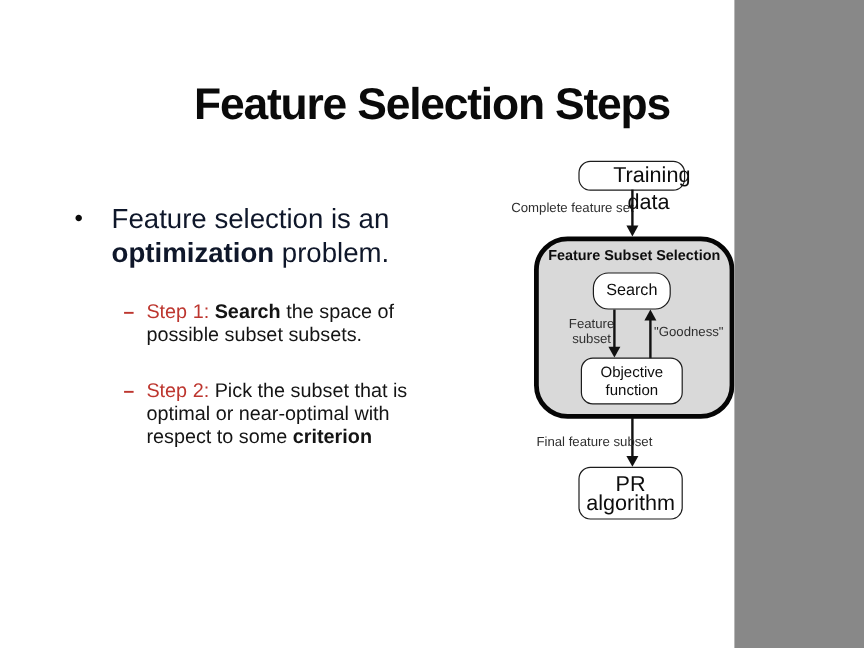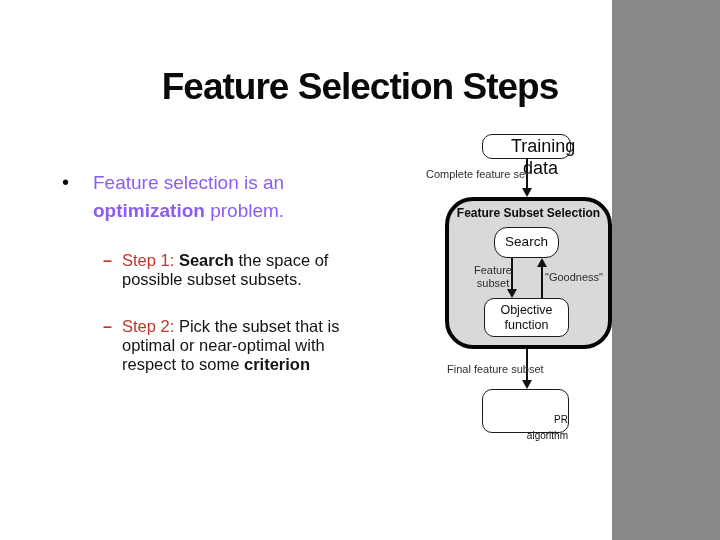--- a/index.html
+++ b/index.html
@@ -13,21 +13,21 @@
     position:relative;width:612px;height:540px;background:#ffffff;
     font-family:"Liberation Sans","DejaVu Sans",sans-serif;overflow:hidden;
   }
   
   .title{
     position:absolute;left:0;top:66px;width:720px;text-align:center;
     font-size:37px;font-weight:bold;letter-spacing:-1px;color:#0a0a0a;
   }
   .bullet-item{position:absolute;left:62px;top:169px;display:flex;}
   .bullet-marker{font-size:20px;line-height:27px;width:31px;color:#0a0a0a;}
-  .bullet-text{font-size:19px;line-height:27.5px;color:#8b5cf6;width:280px;}
+  .bullet-text{font-size:23px;line-height:27.5px;color:#0f172a;width:280px;}
   .step-item{position:absolute;display:flex;}
   .step-1{left:103px;top:251px;}
   .step-2{left:103px;top:317px;}
   .step-dash{font-size:16px;line-height:19px;width:19px;color:var(--accent-red);font-weight:bold;}
   .step-text{font-size:16.5px;line-height:19px;color:#141414;width:250px;}
   .red{color:var(--accent-red);margin-top:24px;}
   b{font-weight:bold;}
   .node{
     position:absolute;background:#ffffff;border:1.4px solid #1c1c1c;
     text-align:center;color:#0d0d0d;box-sizing:border-box;
@@ -38,21 +38,21 @@
     left:445px;top:197px;width:167px;height:152px;background:var(--container-fill);
     border:4px solid #050505;border-radius:28px;position:absolute;box-sizing:border-box;
   }
   .container-title{left:445px;top:206px;width:167px;text-align:center;
     font-size:12px;font-weight:bold;color:#0d0d0d;}
   .search-box{left:494px;top:227px;width:65px;height:31px;border-radius:13px;
     font-size:13.5px;line-height:28px;}
   .objective-box{left:484px;top:298px;width:85px;height:39px;border-radius:10px;
     font-size:12.5px;line-height:15px;padding-top:4px;}
   .pr-box{left:482px;top:389px;width:87px;height:44px;border-radius:10px;
-    font-size:10px;line-height:16px;padding-top:22px;text-align:right;}
+    font-size:18px;line-height:16px;padding-top:5px;}
   .flow-label{position:absolute;font-size:11px;color:var(--label-ink);}
   .lbl-complete{left:426px;top:168px;}
   .lbl-feature-subset{left:450px;top:264px;width:48px;text-align:center;line-height:12.5px;padding-left:19px;}
   .lbl-goodness{left:545px;top:271px;}
   .lbl-final{left:427px;top:363px;margin-left:20px;}
   .vline{position:absolute;width:2px;background:var(--ink);}
   .arrow-head{position:absolute;width:0;height:0;
     border-left:5px solid transparent;border-right:5px solid transparent;}
   .head-down{border-top:9px solid var(--ink);}
   .head-up{border-bottom:9px solid var(--ink);}

